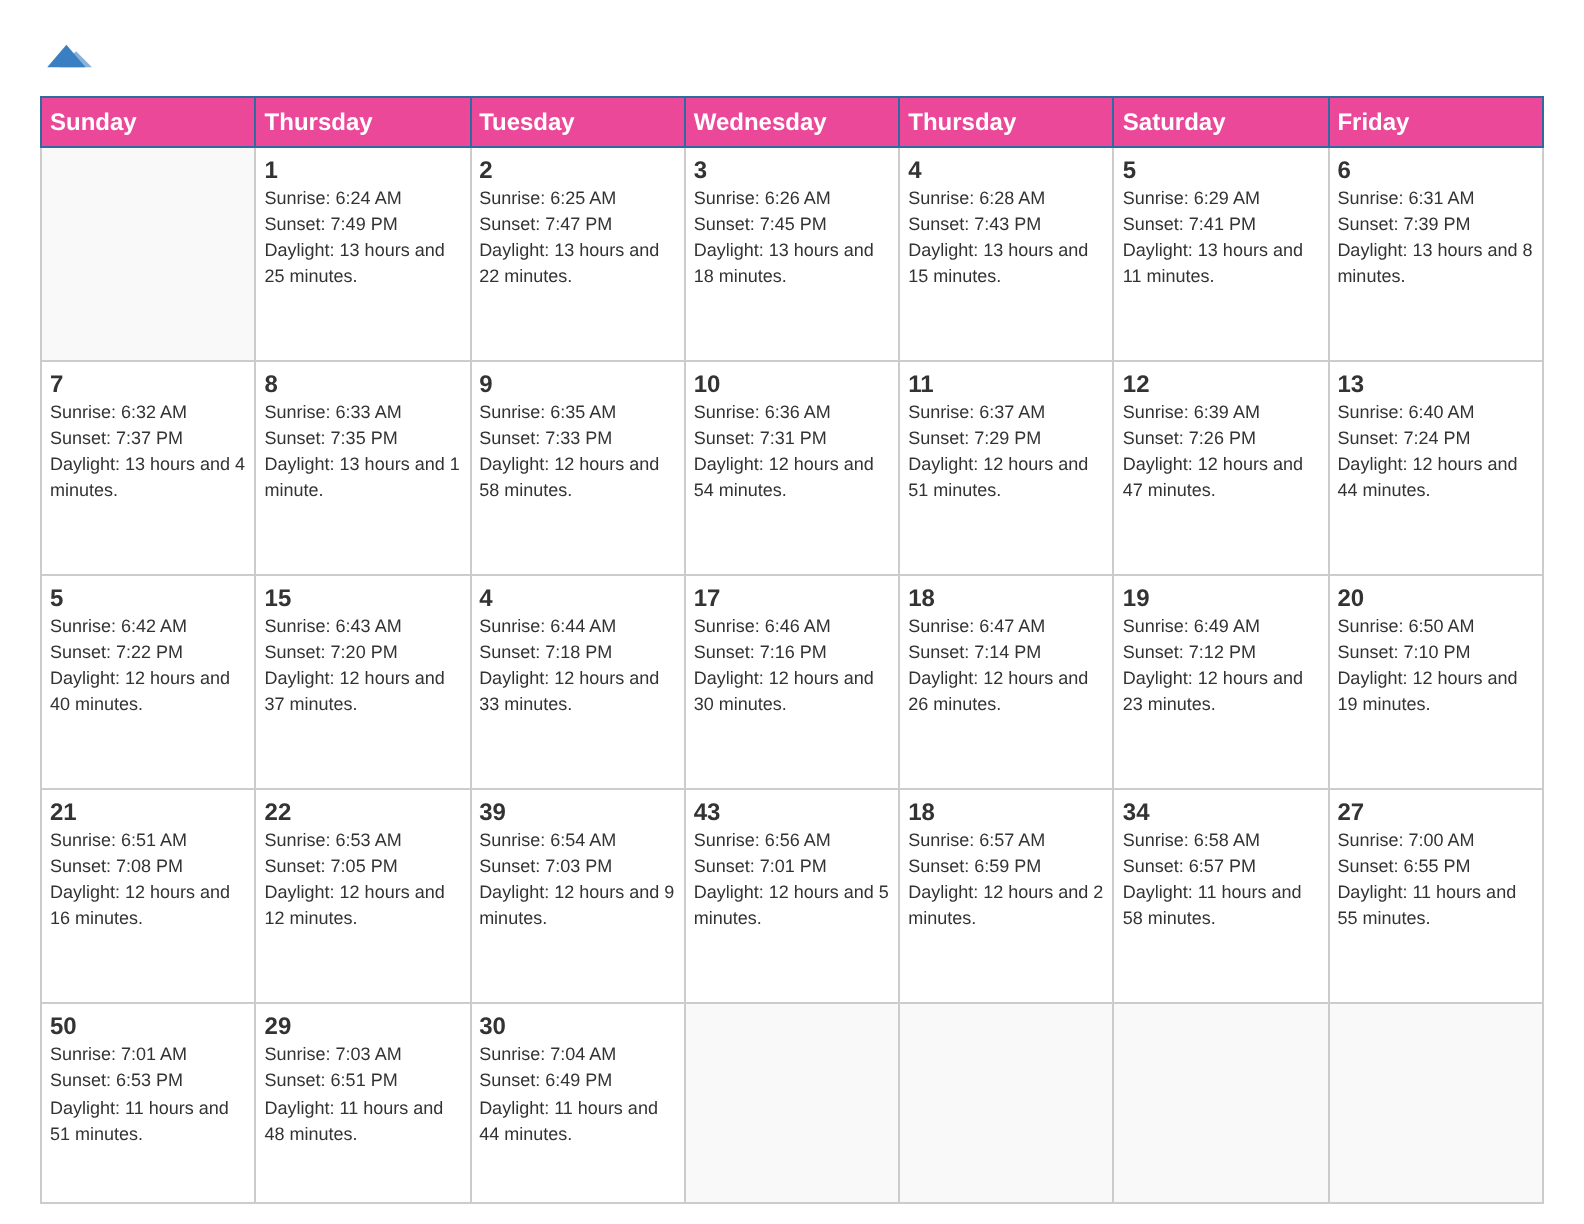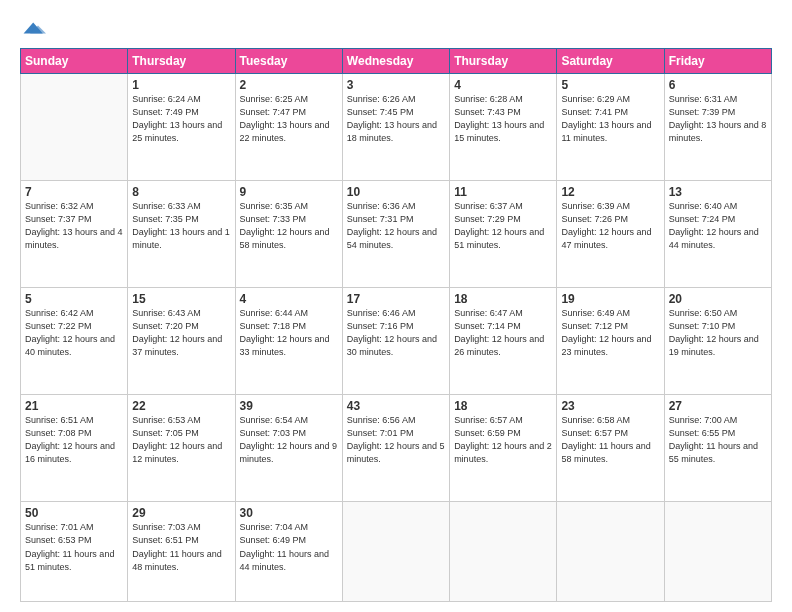--- a/index.html
+++ b/index.html
@@ -235,21 +235,21 @@
           </td>
           <td>
             <span class="day-number">43</span>
             <div class="day-info">Sunrise: 6:56 AM<br>Sunset: 7:01 PM<br>Daylight: 12 hours and 5 minutes.</div>
           </td>
           <td>
             <span class="day-number">18</span>
             <div class="day-info">Sunrise: 6:57 AM<br>Sunset: 6:59 PM<br>Daylight: 12 hours and 2 minutes.</div>
           </td>
           <td>
-            <span class="day-number">23</span>
+            <span class="day-number">34</span>
             <div class="day-info">Sunrise: 6:58 AM<br>Sunset: 6:57 PM<br>Daylight: 11 hours and 58 minutes.</div>
           </td>
           <td>
             <span class="day-number">27</span>
             <div class="day-info">Sunrise: 7:00 AM<br>Sunset: 6:55 PM<br>Daylight: 11 hours and 55 minutes.</div>
           </td>
         </tr>
         <tr>
           <td>
             <span class="day-number">50</span>

